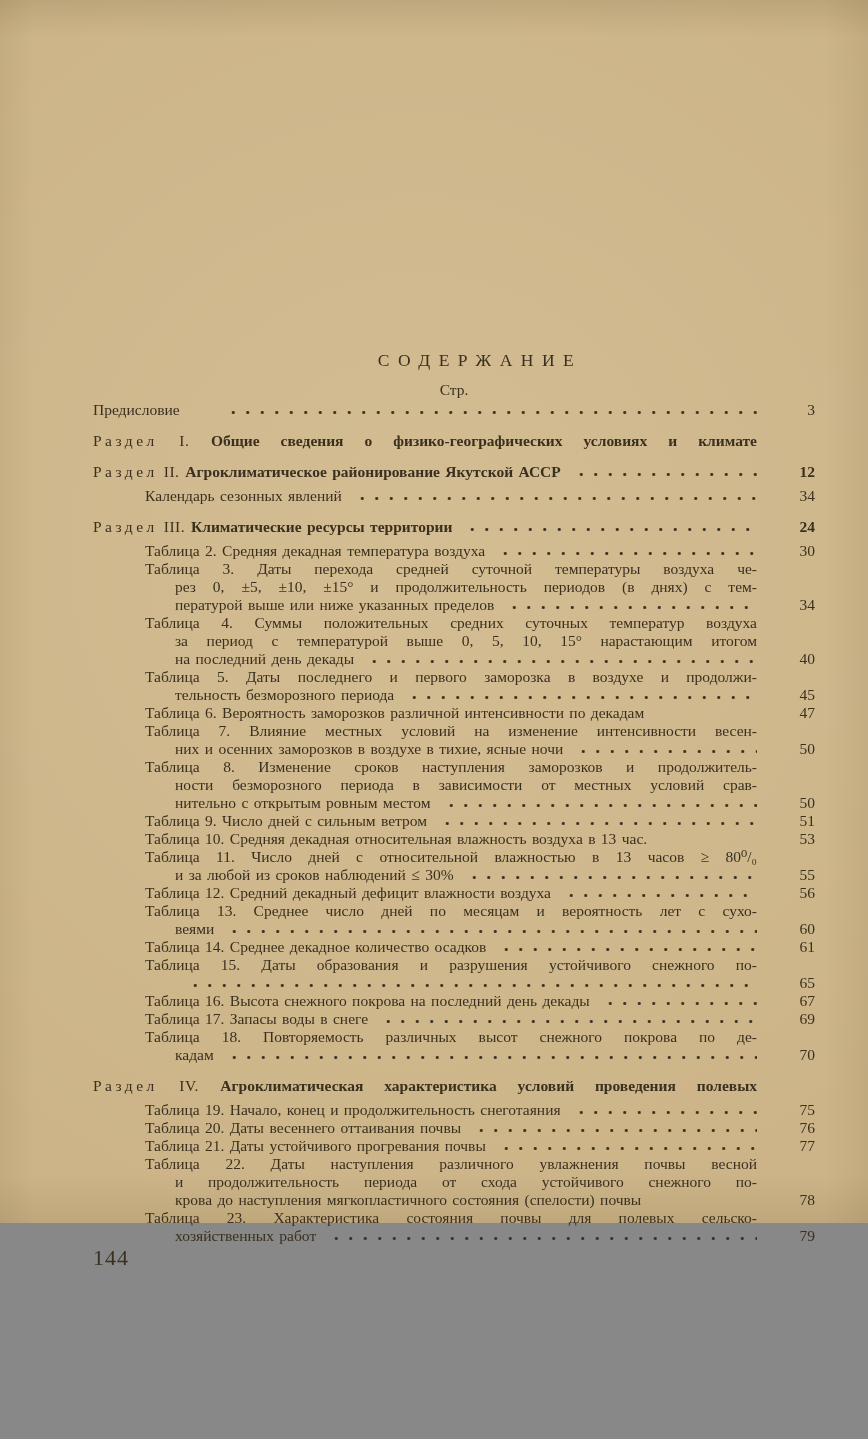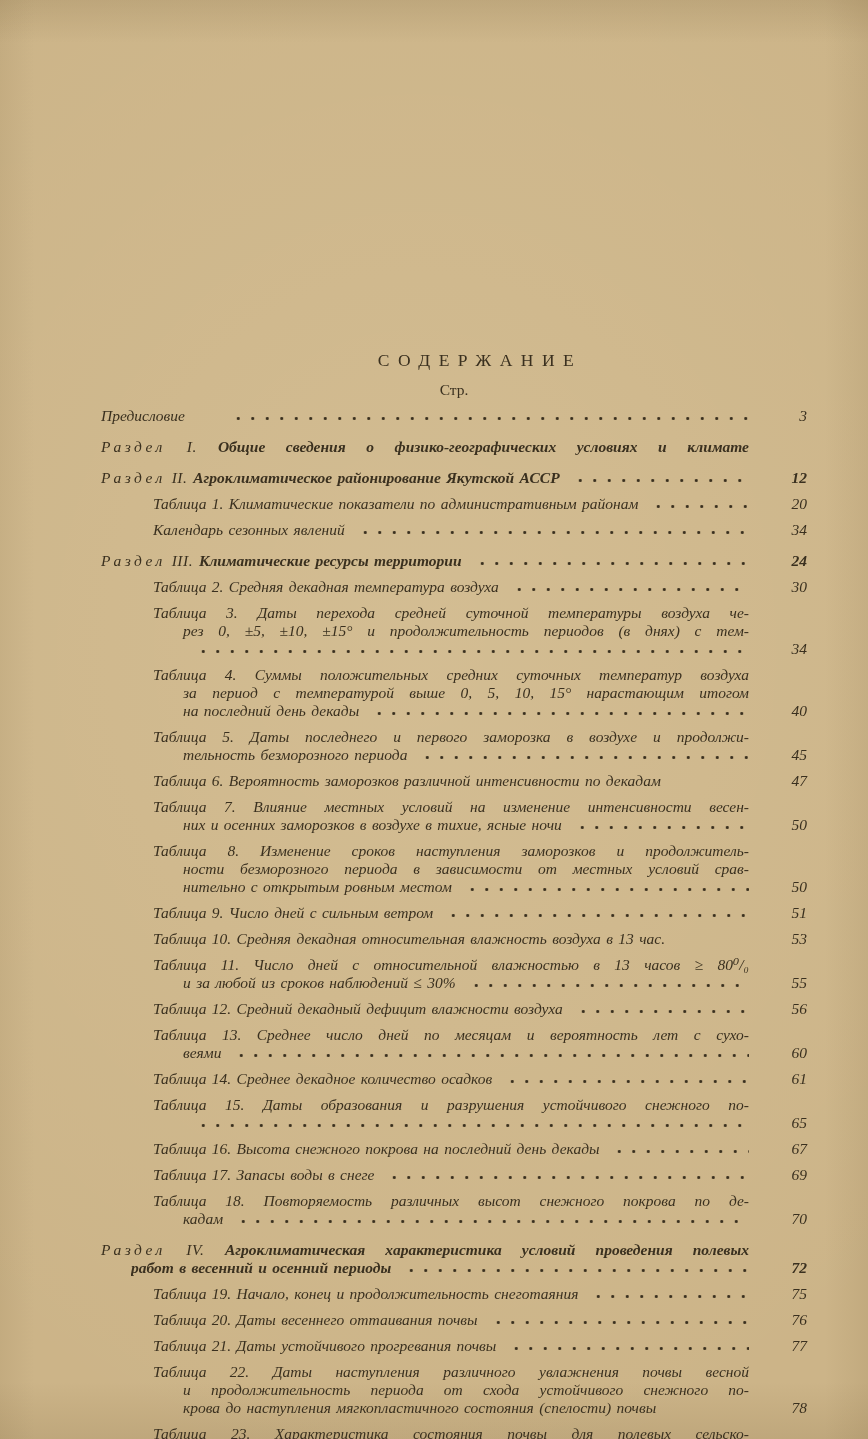--- a/index.html
+++ b/index.html
@@ -12,21 +12,21 @@
   }
   body {
     width: 868px;
     height: 1439px;
     background: #888;
     font-family: "Liberation Serif", "DejaVu Serif", serif;
   }
   .paper {
     position: relative;
     width: 868px;
-    height: 1439px;
+    height: 1223px;
     box-sizing: border-box;
     padding: 350px 53px 0 93px;
     color: var(--ink);
     background:
       radial-gradient(130% 95% at 48% 45%, rgba(255,243,211,0.14), rgba(0,0,0,0) 62%),
       linear-gradient(180deg, rgba(74,52,16,0.12) 0%, rgba(0,0,0,0) 3%, rgba(0,0,0,0) 96%, rgba(74,52,16,0.10) 100%),
       linear-gradient(90deg, rgba(74,52,16,0.07) 0%, rgba(0,0,0,0) 4%, rgba(0,0,0,0) 95%, rgba(74,52,16,0.08) 100%),
       var(--paper);
   }
   .title {
@@ -38,21 +38,21 @@
     transform: translateX(26px);
     white-space: nowrap;
   }
   .str-label {
     text-align: center;
     font-size: 15.5px;
     line-height: 18px;
     margin: 0 0 2px 0;
   }
   .toc { position: relative; }
-  .entry { margin: 8px; font-style: italic; }
+  .entry { margin: 0; }
   .entry.section { margin-top: 13px; margin-bottom: 6px; }
   .line {
     font-size: 15.5px;
     line-height: 18px;
     word-spacing: 1.5px;
   }
   
   .line.fill {
     text-align: justify;
     text-align-last: justify;
@@ -117,27 +117,20 @@
       </div>
       <div class="entry section">
         <div class="line last">
           <span class="txt"><span class="secword">Раздел</span><span class="secnum">&nbsp;II. </span><span class="sectitle">Агроклиматическое районирование Якутской АССР</span></span>
           <span class="dots"></span>
           <span class="page">12</span>
         </div>
       </div>
       <div class="entry table">
         <div class="line last">
-          <span class="txt">Таблица 1. Климатические показатели по административным районам</span>
-          <span class="dots"></span>
-          <span class="page">20</span>
-        </div>
-      </div>
-      <div class="entry table">
-        <div class="line last">
           <span class="txt">Календарь сезонных явлений</span>
           <span class="dots"></span>
           <span class="page">34</span>
         </div>
       </div>
       <div class="entry section">
         <div class="line last">
           <span class="txt"><span class="secword">Раздел</span><span class="secnum">&nbsp;III. </span><span class="sectitle">Климатические ресурсы территории</span></span>
           <span class="dots"></span>
           <span class="page">24</span>
@@ -147,20 +140,21 @@
         <div class="line last">
           <span class="txt">Таблица 2. Средняя декадная температура воздуха</span>
           <span class="dots"></span>
           <span class="page">30</span>
         </div>
       </div>
       <div class="entry table">
         <div class="line fill"><span class="txt">Таблица 3. Даты перехода средней суточной температуры воздуха че-</span></div>
         <div class="line cont fill"><span class="txt">рез 0, ±5, ±10, ±15° и продолжительность периодов (в днях) с тем-</span></div>
         <div class="line cont last">
+          <span class="txt">пературой выше или ниже указанных пределов</span>
           <span class="dots"></span>
           <span class="page">34</span>
         </div>
       </div>
       <div class="entry table">
         <div class="line fill"><span class="txt">Таблица 4. Суммы положительных средних суточных температур воздуха</span></div>
         <div class="line cont fill"><span class="txt">за период с температурой выше 0, 5, 10, 15° нарастающим итогом</span></div>
         <div class="line cont last">
           <span class="txt">на последний день декады</span>
           <span class="dots"></span>
@@ -267,25 +261,20 @@
       <div class="entry table">
         <div class="line fill"><span class="txt">Таблица 18. Повторяемость различных высот снежного покрова по де-</span></div>
         <div class="line cont last">
           <span class="txt">кадам</span>
           <span class="dots"></span>
           <span class="page">70</span>
         </div>
       </div>
       <div class="entry section">
         <div class="line fill"><span class="txt"><span class="secword">Раздел</span><span class="secnum">&nbsp;IV. </span><span class="sectitle">Агроклиматическая характеристика условий проведения полевых</span></span></div>
-        <div class="line cont last">
-          <span class="txt">работ в весенний и осенний периоды</span>
-          <span class="dots"></span>
-          <span class="page">72</span>
-        </div>
       </div>
       <div class="entry table">
         <div class="line last">
           <span class="txt">Таблица 19. Начало, конец и продолжительность снеготаяния</span>
           <span class="dots"></span>
           <span class="page">75</span>
         </div>
       </div>
       <div class="entry table">
         <div class="line last">

